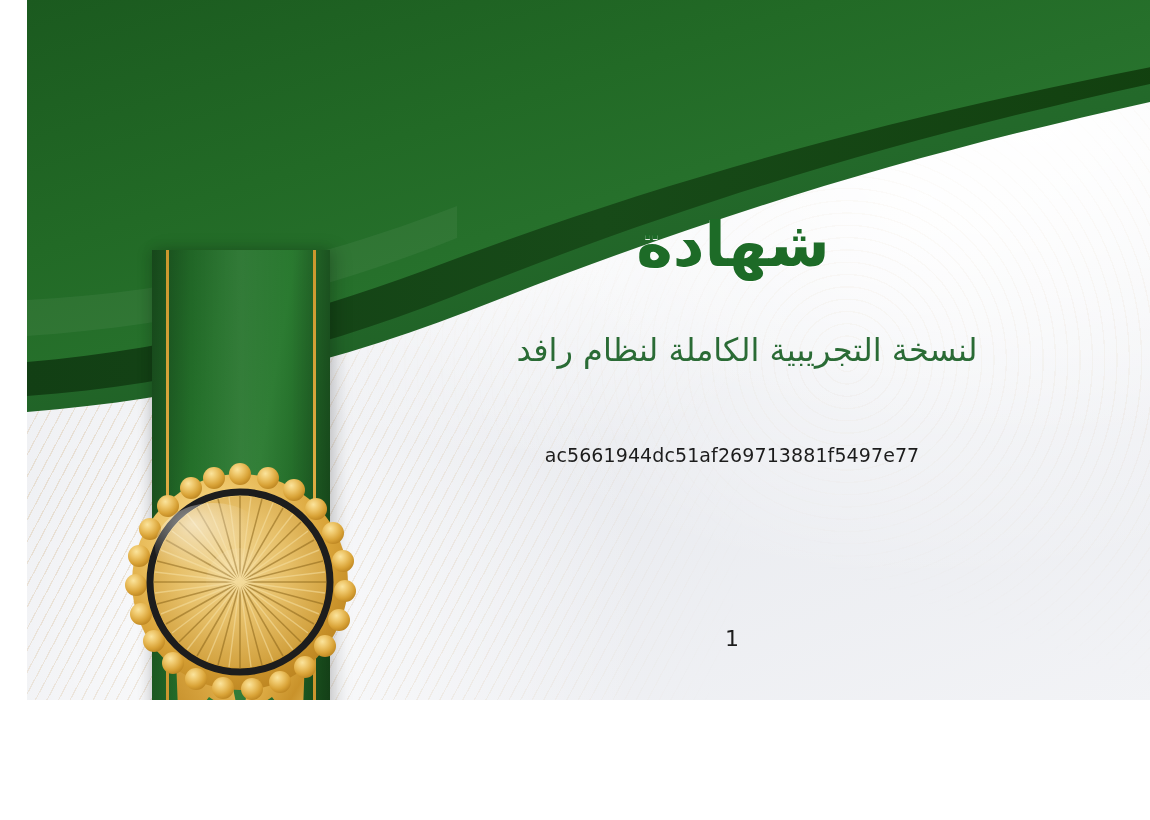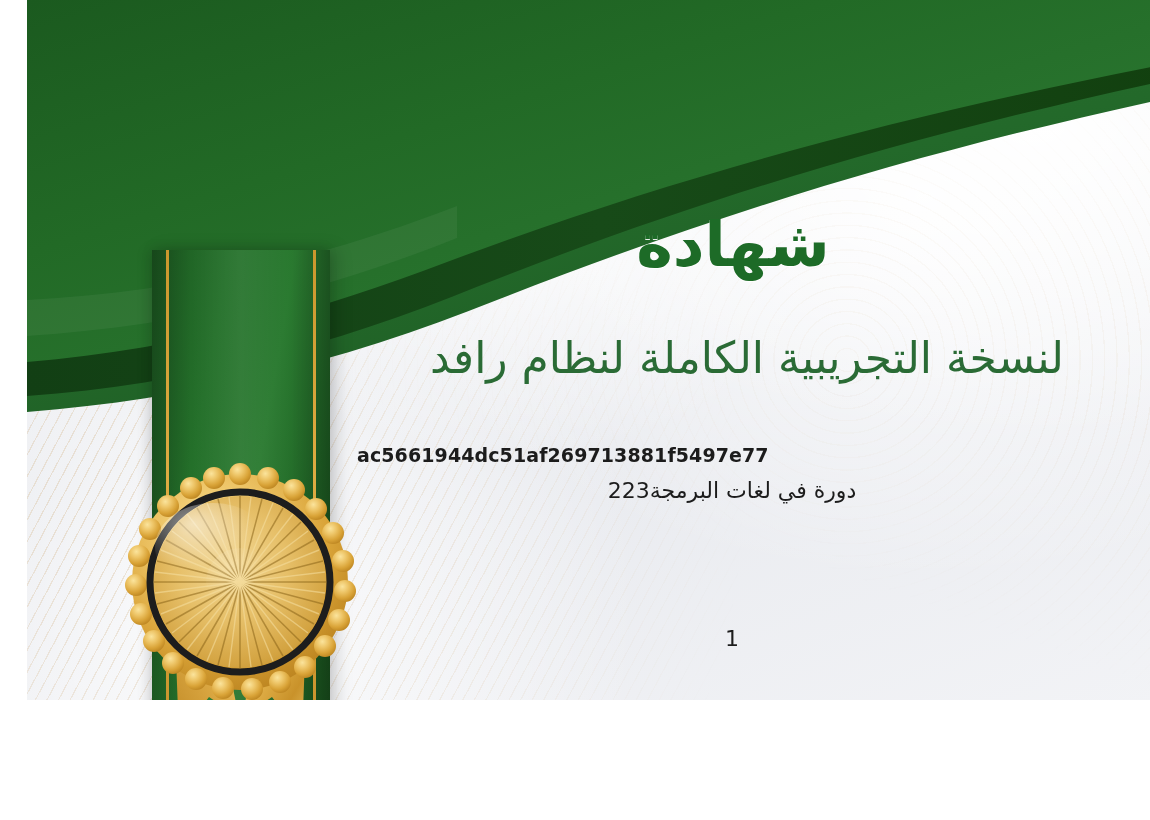--- a/index.html
+++ b/index.html
@@ -87,29 +87,28 @@
   .cert-title {
     position:absolute; top:214px; left:0; right:68px;
     text-align:center;
     font-size:62px; font-weight:bold; color:#1d6b27;
     letter-spacing:0px; line-height:1;
     text-shadow:0 1px 0 rgba(255,255,255,0.9);
   }
   .cert-subtitle {
     position:absolute; top:330px; left:0; right:40px;
     text-align:center;
-    font-size:44px; font-weight:normal; color:#2a6b35;
+    font-size:32px; font-weight:normal; color:#2a6b35;
     line-height:1.25;
   }
   .hash-line {
     position:absolute; top:444px; left:0; right:70px;
-    text-align:left;
+    text-align:center;
     font-size:19px; color:#1c1c1c; direction:ltr;
     letter-spacing:0.1px;
-    font-weight:bold;
   }
   .course-line {
     position:absolute; top:478px; left:0; right:70px;
     text-align:center;
     font-size:22px; color:#1c1c1c;
   }
   .date-line {
     position:absolute; top:584px; left:0; right:56px;
     text-align:center;
     font-size:19px; color:#1c1c1c;
@@ -303,20 +302,19 @@
       <circle cx="127" cy="127" r="34" fill="url(#sealGloss)" opacity="0.5"></circle>
     </g>
 
     <ellipse cx="100" cy="92" rx="58" ry="44" fill="url(#sealGloss)"></ellipse>
   </svg>
 
   <div class="content">
     <div class="cert-title">شهادة</div>
     <div class="cert-subtitle">لنسخة التجريبية الكاملة لنظام رافد</div>
     <div class="hash-line">ac5661944dc51af269713881f5497e77</div>
-    <div class="course-line">دورة في لغات البرمجة223</div>
     <div class="serial-line">1</div>
   </div>
 
   <div class="sig-rule left"></div>
   <div class="sig-rule right"></div>
 
 </div>
 
 </body></html>

